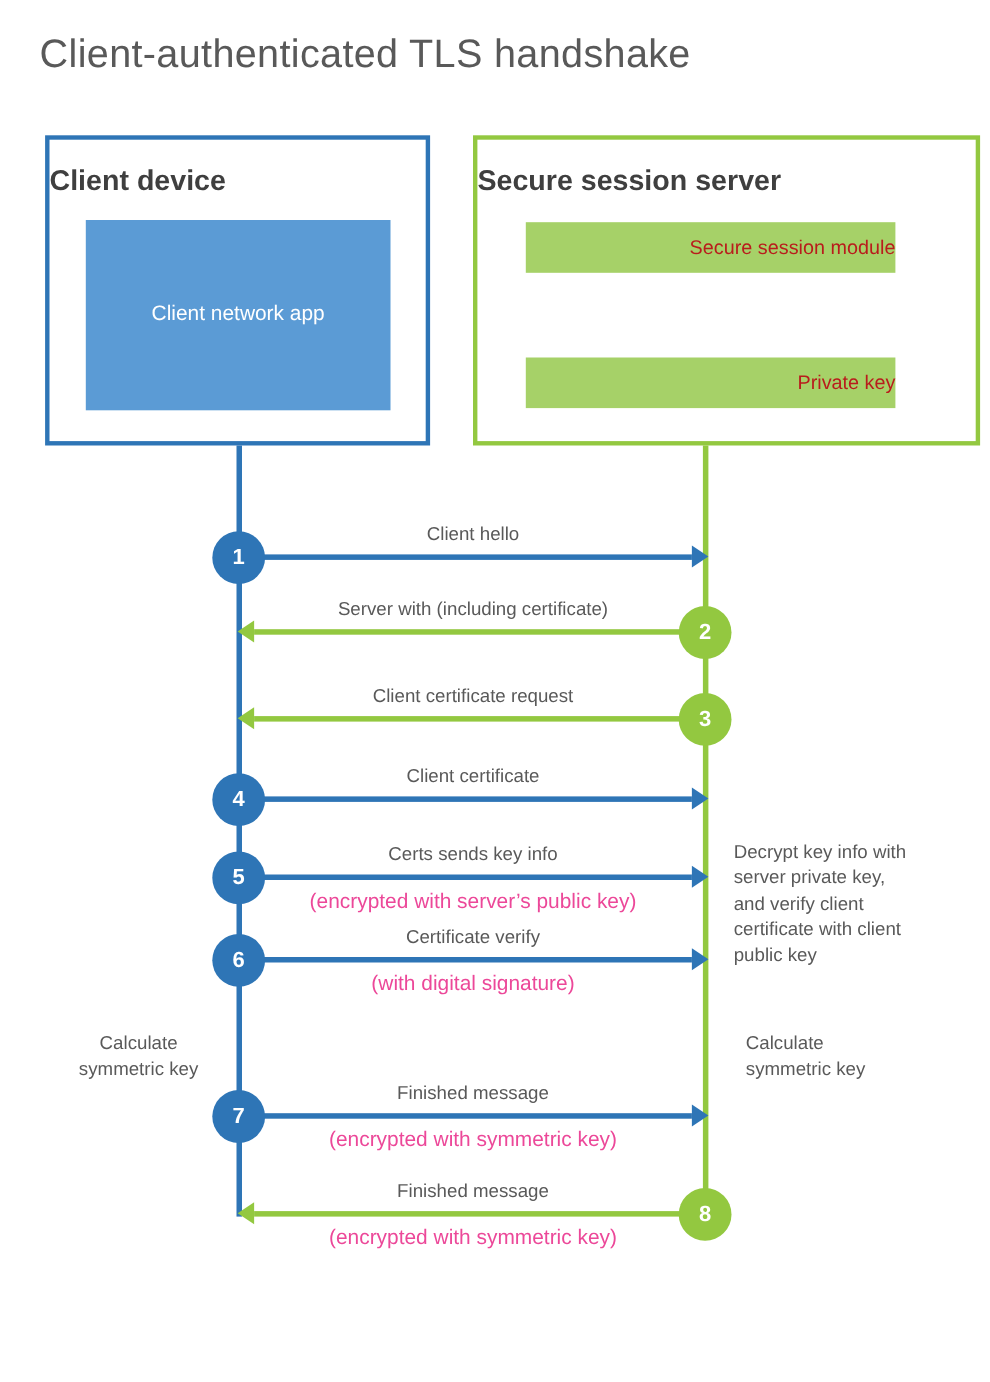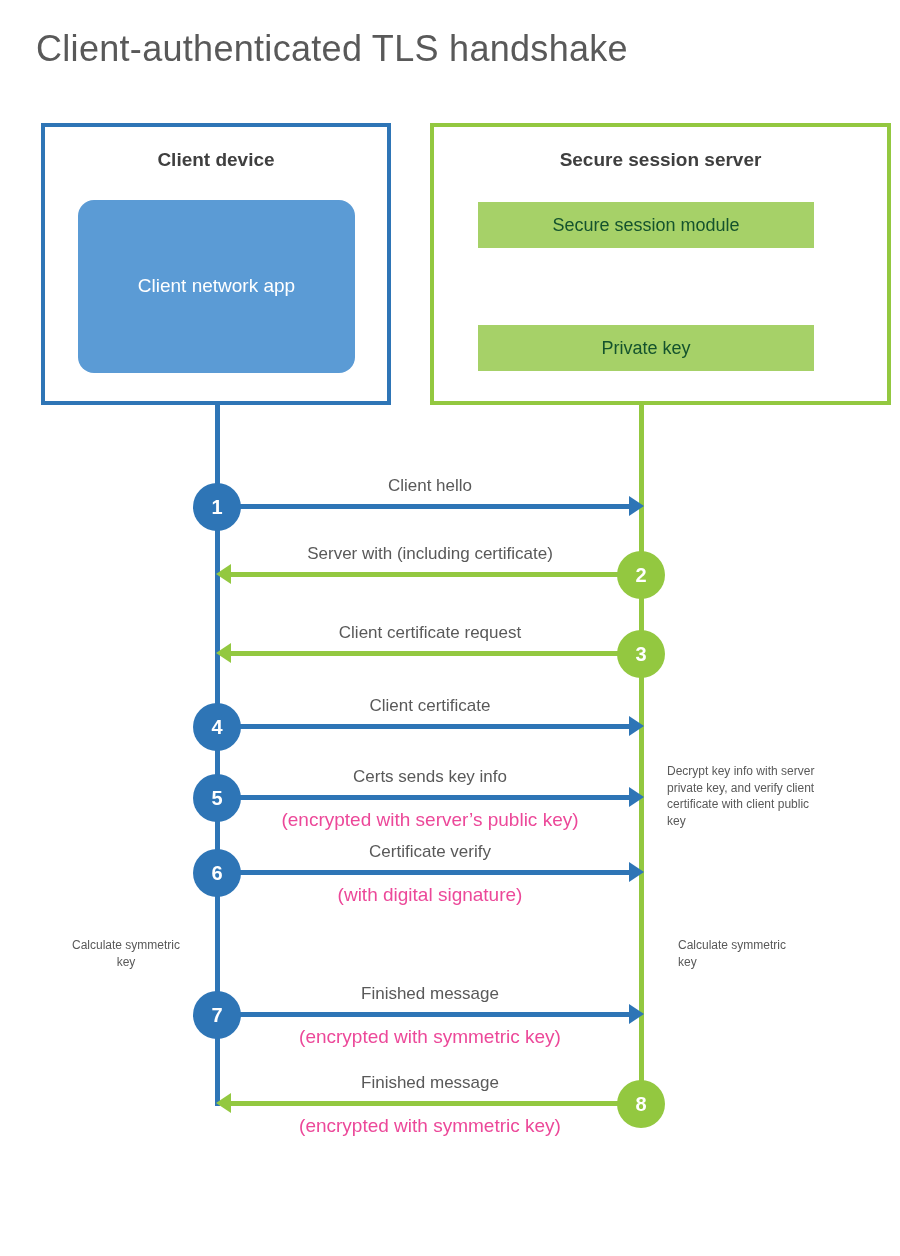--- a/index.html
+++ b/index.html
@@ -10,33 +10,33 @@
   .page-title {
     position:absolute; left:36px; top:28px;
     font-size:36px; font-weight:300; color:#595959; letter-spacing:0.3px;
   }
 
   
   .actor-box { position:absolute; top:123px; height:282px; background:#fff; box-sizing:border-box; }
   .client-box { left:41px;  width:350px; border:4px solid #2E75B6; }
   .server-box { left:430px; width:461px; border:4px solid #93C840; }
   .actor-title {
-    position:absolute; top:22px; left:0; width:100%; text-align:center;
-    font-size:19px; font-weight:700; color:#3F3F3F;
+    position:absolute; top:22px; left:0; width:100%; text-align:left;
+    font-size:26px; font-weight:700; color:#3F3F3F;
   }
   .app-box {
     position:absolute; left:33px; top:73px; width:277px; height:173px;
     background:#5B9BD5; color:#fff; font-size:19px;
     display:flex; align-items:center; justify-content:center; text-align:center;
-    line-height:1.5; padding:0 16px; box-sizing:border-box;border-radius:16px;
+    line-height:1.5; padding:0 16px; box-sizing:border-box;
   }
   .module-bar {
     position:absolute; left:44px; width:336px; height:46px;
-    background:#A6D168; color:#14532d; font-size:18px;
-    text-align:center; line-height:46px;
+    background:#A6D168; color:#b91c1c; font-size:18px;
+    text-align:right; line-height:46px;
   }
   .module-0 { top:75px; }
   .module-1 { top:137px; }
   .module-2 { top:198px; }
 
   
   .lifeline { position:absolute; width:5px; }
   .lifeline.client { left:215px; top:405px; height:701px; background:#2E75B6; }
   .lifeline.server { left:639px; top:405px; height:676px; background:#93C840; }
 
@@ -62,21 +62,21 @@
     position:absolute; left:230px; width:400px; text-align:center;
     top:calc(var(--y) - 31px); font-size:17px; color:#595959;
   }
   .msg-sublabel {
     position:absolute; left:230px; width:400px; text-align:center;
     top:calc(var(--y) + 11px); font-size:19px; color:#ec4899;
   }
 
   
   .side-note {
-    position:absolute; font-size:12px; color:#595959; line-height:1.38;
+    position:absolute; font-size:17px; color:#595959; line-height:1.38;
   }
   .note-decrypt { left:667px; top:763px; width:162px; text-align:left; }
   .calc-left    { left:66px;  top:937px; width:120px; text-align:center; }
   .calc-right   { left:678px; top:937px; width:120px; text-align:left; }
 </style>
 </head>
 <body>
 
 <div class="canvas">
 

